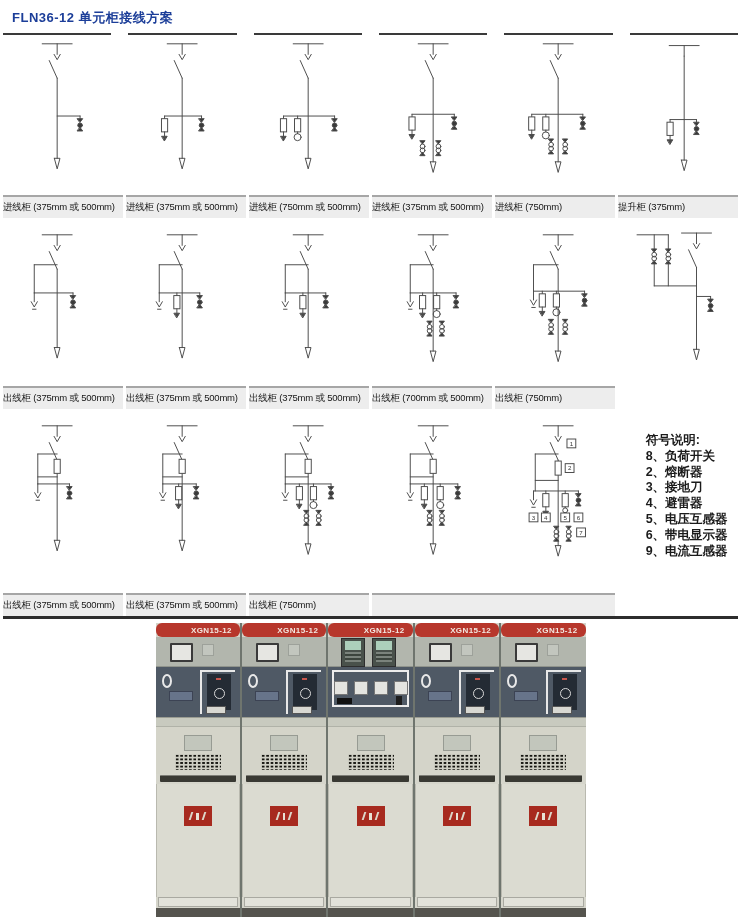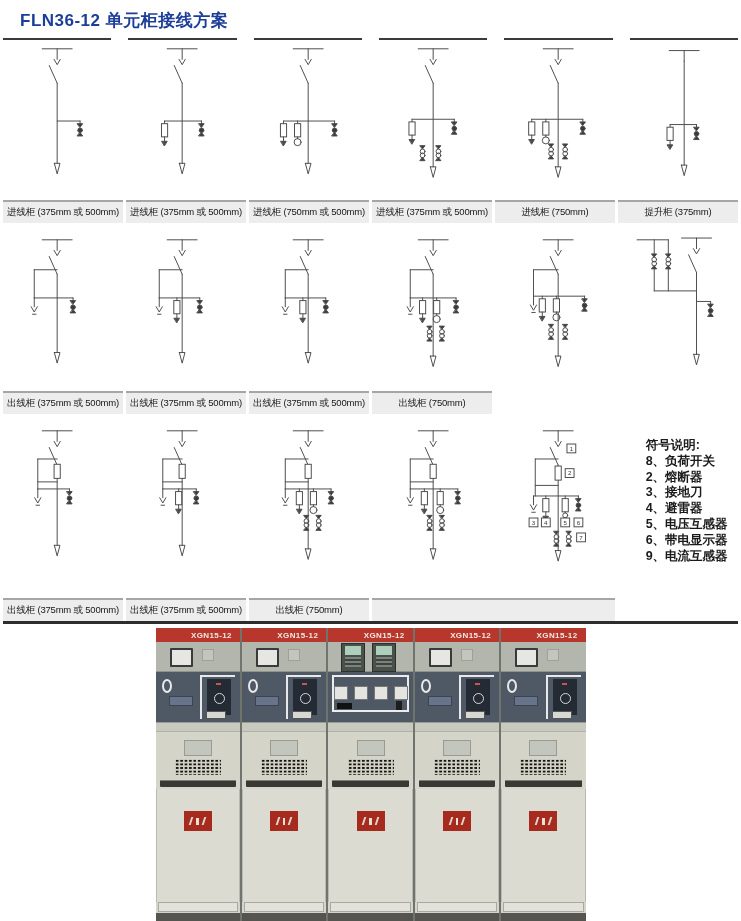--- a/index.html
+++ b/index.html
@@ -1,34 +1,34 @@
 <!DOCTYPE html>
 <html><head>
 <meta charset="utf-8">
 <style>
   html,body{margin:0;padding:0;background:#fff;}
   .page{width:741px;height:921px;background:#fff;font-family:"Liberation Sans",sans-serif;overflow:hidden;}
-  .title{padding:9px 12px 6px 20px;font-size:17px;font-weight:bold;color:#1c3e99;letter-spacing:0.5px;}
+  .title{padding:9px 12px 6px 12px;font-size:13px;font-weight:bold;color:#1c3e99;letter-spacing:0.5px;}
   #grid{padding:0 3px;}
   .drow{display:grid;grid-template-columns:repeat(6,1fr);column-gap:17px;}
   .dcell{height:160px;background:#fff;position:relative;}
   .r0 .dcell{border-top:2px solid #3a3a3a;}
   .dcell svg{display:block;width:100%;height:100%;}
   .lrow{display:grid;grid-template-columns:repeat(6,1fr);column-gap:3px;margin-bottom:8px;}
   .lbox{height:21px;background:#ededed;border-top:2px solid #a6a6a6;font-size:9.5px;line-height:20px;
-        text-align:center;white-space:nowrap;overflow:hidden;color:#161616;letter-spacing:-0.2px;}
+        text-align:left;white-space:nowrap;overflow:hidden;color:#161616;letter-spacing:-0.2px;}
   .lbox.wide{grid-column:span 2;}
   .lrow.last{margin-bottom:0;}
   .legend-cell{padding:16px 0 0 16px;}
   .legend-title,.legend-item{font-size:12.5px;line-height:15.8px;color:#1a1a1a;font-weight:600;white-space:nowrap;}
   .botline{height:3px;background:#2d2d2d;margin:0 3px;}
   
   .photo{width:430px;height:294px;margin:4px auto 0;display:flex;gap:2px;background:#6f756e;}
   .cab{flex:1;display:flex;flex-direction:column;background:#d5d5cb;min-width:0;}
-  .banner{height:14px;background:#b7372c;display:flex;align-items:center;justify-content:flex-end;padding-right:8px;}
+  .banner{height:14px;background:#b7372c;display:flex;align-items:center;justify-content:flex-end;padding-right:8px;border-radius:6px;}
   .model{font-size:8px;font-weight:bold;color:#f3e9e2;letter-spacing:0.4px;white-space:nowrap;}
   .instr{height:29px;background:#b2b6ad;border-bottom:1px solid #90948c;position:relative;}
   .meterbox{position:absolute;left:14px;top:6px;width:19px;height:15px;background:#e6e6e2;border:2px solid #3a3a3a;border-radius:1px;}
   .meterghost{position:absolute;left:46px;top:7px;width:10px;height:10px;background:#c2c6be;border:1px solid #9da19a;}
   .lcd{position:absolute;top:1px;width:22px;height:27px;background:#49514b;border:1px solid #2e2e2e;}
   .lcd .screen{margin:2px auto 0;width:16px;height:9px;background:#accfbb;}
   .lcd .rows{margin:2px auto 0;width:16px;height:10px;background:repeating-linear-gradient(#7b837c 0 2px,#3c443d 2px 4px);}
   .ctrl{height:50px;background:#4f5965;position:relative;}
   .keyhole{position:absolute;left:6px;top:7px;width:6px;height:10px;border:2px solid #e9e9e9;border-radius:50%;}
   .splate{position:absolute;left:13px;top:24px;width:22px;height:8px;background:#67748a;border:1px solid #3c4354;}
@@ -398,20 +398,21 @@
               <circle cx="91.5" cy="90.5" r="2.6" fill="#3a3a3a"></circle>
               <polygon points="88.5,97 94.5,97 91.5,93" fill="#3a3a3a"></polygon>
             </g>
           </svg>
         </div>
       </div>
       <div class="lrow">
         <div class="lbox">出线柜 (375mm 或 500mm)</div>
         <div class="lbox">出线柜 (375mm 或 500mm)</div>
         <div class="lbox">出线柜 (375mm 或 500mm)</div>
+        <div class="lbox">出线柜 (700mm 或 500mm)</div>
         <div class="lbox">出线柜 (750mm)</div>
       </div>
       <div class="drow r2">
         <div class="dcell">
           <svg viewBox="0 0 123 160" preserveAspectRatio="xMidYMin meet">
             <g stroke="#4a4a4a" stroke-width="1.1" fill="none" stroke-linecap="round">
               <line x1="44.5" y1="10" x2="78.5" y2="10"></line>
               <line x1="61.5" y1="10" x2="61.5" y2="22"></line>
               <polyline points="58,22 61.5,28 65,22" fill="none"></polyline>
               <line x1="52.5" y1="29" x2="61.5" y2="49"></line>

